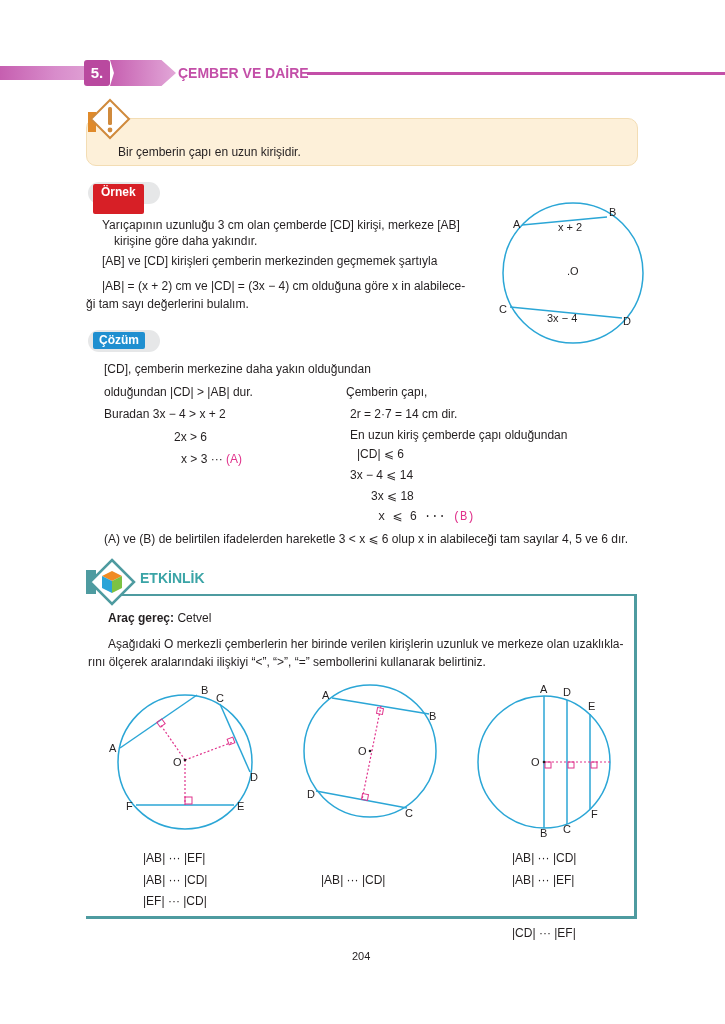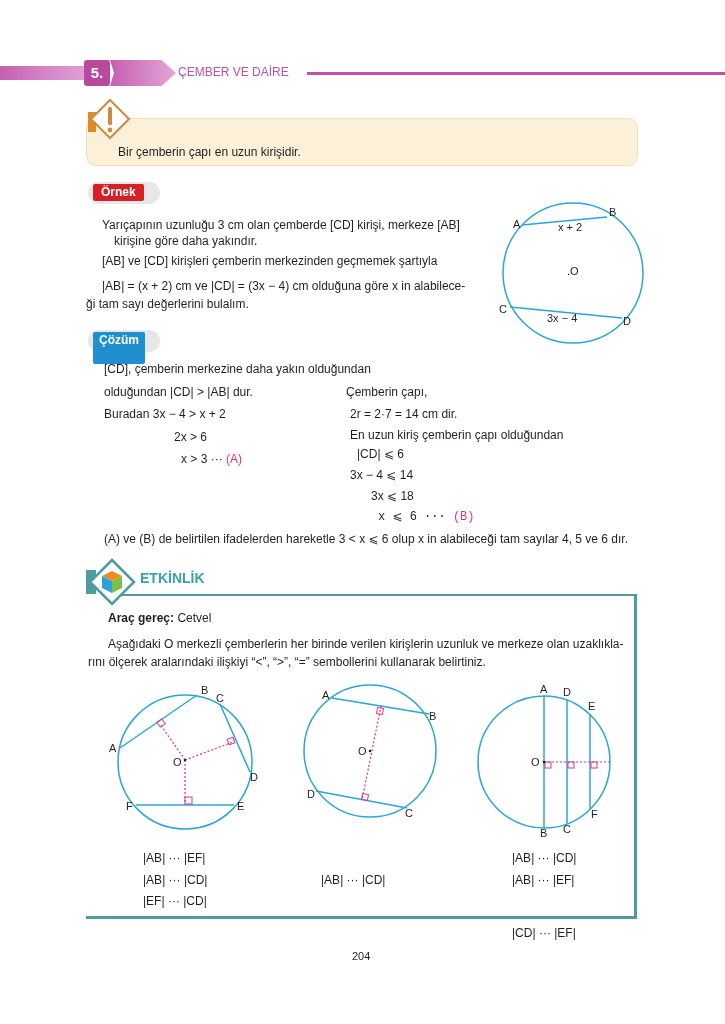--- a/index.html
+++ b/index.html
@@ -9,36 +9,36 @@
   .txt { font-size:12px; line-height:16px; white-space:nowrap; }
 
   
   .hdr-bar { left:0; top:66px; width:92px; height:14px;
              background:linear-gradient(90deg,#c65fb0,#d88ccb 60%,#e0a2d5); }
   .hdr-num { left:84px; top:60px; width:26px; height:26px; background:#b9499f; border-radius:3px;
              color:#fff; font-weight:bold; font-size:15px; line-height:26px; text-align:center; }
   .hdr-arrow { left:110px; top:60px; width:66px; height:26px;
                background:linear-gradient(90deg,#c65fb0,#e2a7d8);
                clip-path:polygon(0 0, 78% 0, 100% 50%, 78% 100%, 0 100%, 6% 50%); }
-  .hdr-title { left:178px; top:65px; font-size:12px; font-weight:normal; color:#c34fa8; }
+  .hdr-title { left:178px; top:65px; font-size:14px; font-weight:bold; color:#c34fa8; }
   .hdr-line { left:307px; top:72px; width:418px; height:3px; background:#c34fa8; }
 
   
   .warn-box { left:86px; top:118px; width:550px; height:46px; background:#fdf0d9;
               border-radius:10px; border:1px solid #f3ddb4; }
   .warn-icon { left:88px; top:98px; width:44px; height:44px; }
   .warn-text { left:118px; top:144px; }
 
   
   .pill-wrap { border-radius:12px; background:#e6e7e8; height:22px; }
   .ornek-wrap { left:88px; top:182px; width:72px; }
-  .ornek { left:93px; top:184px; height:17px; padding:0 8px; background:#d71f26; color:#fff;
+  .ornek { left:93px; top:184px; height:30px; padding:0 8px; background:#d71f26; color:#fff;
            font-weight:bold; font-size:12px; line-height:17px; border-radius:2px; }
   .cozum-wrap { left:88px; top:330px; width:72px; }
-  .cozum { left:93px; top:332px; height:32px; padding:0 6px; background:#1f8fd0; color:#fff;
+  .cozum { left:93px; top:332px; height:17px; padding:0 6px; background:#1f8fd0; color:#fff;
            font-weight:bold; font-size:12px; line-height:17px; border-radius:2px; }
 
   .pink { color:#e0338c; }
   .etk-bottom { left:86px; top:916px; width:550px; height:3px; background:#4e9ba0; }
   .etk-title { left:140px; top:570px; font-size:14px; font-weight:bold; color:#3aa4a6; }
   .etk-icon { left:86px; top:558px; width:52px; height:50px; }
 
   .page-num { left:352px; top:950px; font-size:11px; color:#231f20; }
   svg text { font-family:"Liberation Sans", sans-serif; }
 </style>
@@ -89,21 +89,21 @@
 <div class="abs txt" style="left:104px;top:384px;">olduğundan |CD| &gt; |AB| dur.</div>
 <div class="abs txt" style="left:104px;top:406px;text-align:center;">Buradan 3x − 4 &gt; x + 2</div>
 <div class="abs txt" style="left:174px;top:429px;">2x &gt; 6</div>
 <div class="abs txt" style="left:181px;top:451px;">
   <span>x &gt; 3 ···</span>
   <span class="pink">(A)</span>
 </div>
 
 <div class="abs txt" style="left:346px;top:384px;">Çemberin çapı,</div>
 <div class="abs txt" style="left:350px;top:406px;">2r = 2·7 = 14 cm dir.</div>
-<div class="abs txt" style="left:350px;top:427px;">En uzun kiriş çemberin çapı olduğundan</div>
+<div class="abs txt" style="left:350px;top:427px;">En uzun kiriş çemberde çapı olduğundan</div>
 <div class="abs txt" style="left:357px;top:446px;">|CD| ⩽ 6</div>
 <div class="abs txt" style="left:350px;top:467px;">3x − 4 ⩽ 14</div>
 <div class="abs txt" style="left:371px;top:488px;">3x ⩽ 18</div>
 <div class="abs txt" style="left:378px;top:509px;font-family:Liberation Mono, monospace;">
   <span>x ⩽ 6 ···</span>
   <span class="pink">(B)</span>
 </div>
 
 <div class="abs txt" style="left:104px;top:531px;">(A) ve (B) de belirtilen ifadelerden hareketle  3 &lt; x ⩽ 6 olup x in alabileceği tam sayılar 4, 5 ve 6 dır.</div>
 

